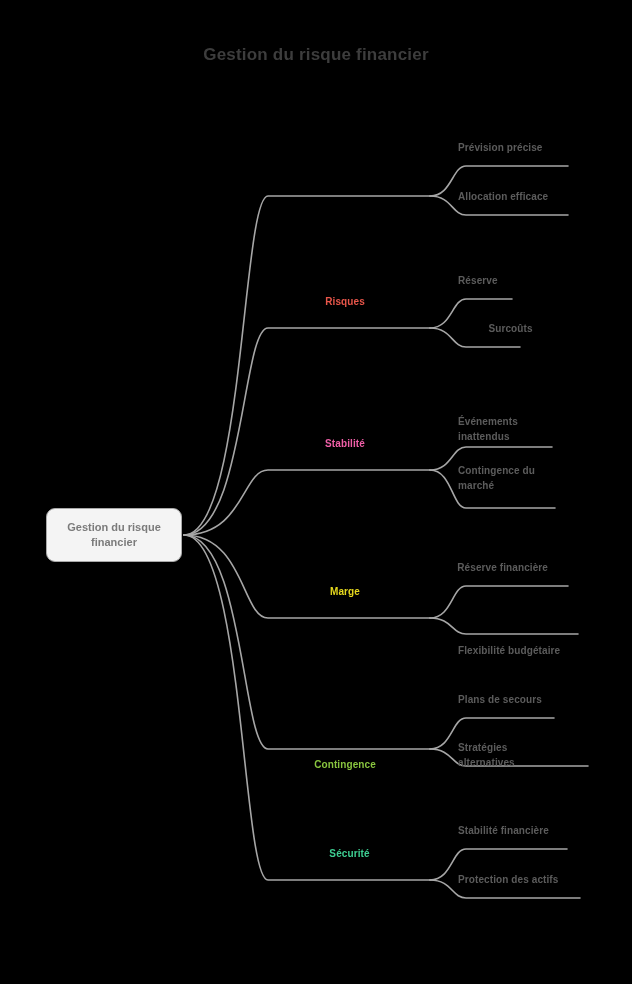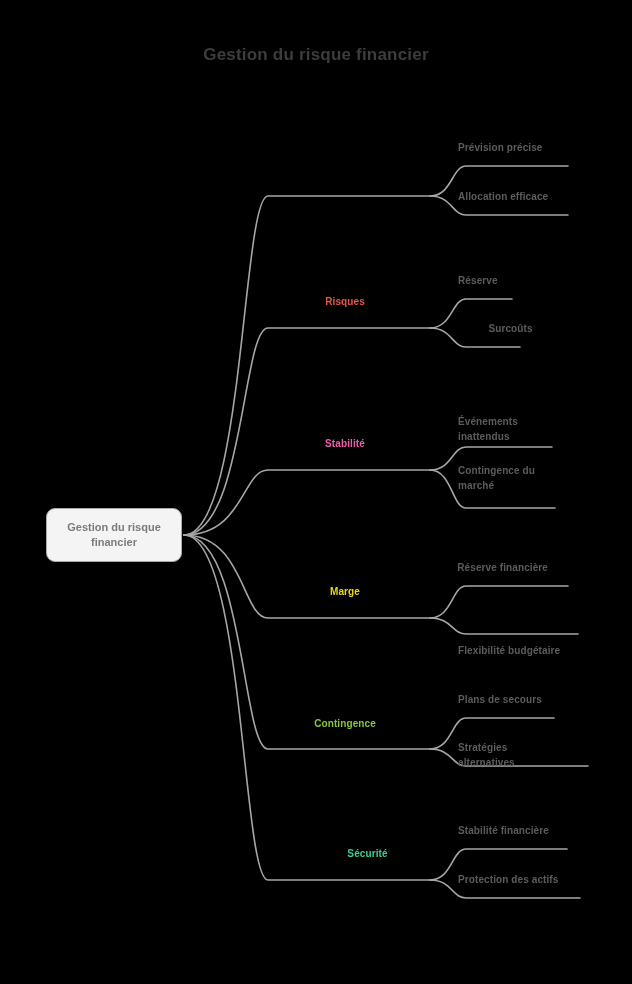--- a/index.html
+++ b/index.html
@@ -109,22 +109,22 @@
     </svg>
 
   <div class="title">Gestion du risque financier</div>
 
   <div class="root-node">Gestion du risque financier</div>
 
   <div id="branch-labels">
       <div class="branch-label" style="left: 345px; top: 296px; color: rgb(232, 86, 74);">Risques</div>
       <div class="branch-label" style="left: 345px; top: 438px; color: rgb(239, 95, 167);">Stabilité</div>
       <div class="branch-label" style="left: 345px; top: 586px; color: rgb(229, 216, 30);">Marge</div>
-      <div class="branch-label" style="left: 345px; top: 718px; color: rgb(137, 197, 63);">Contingence</div>
-      <div class="branch-label" style="left: 363px; top: 848px; color: rgb(62, 207, 147); padding-left: 9px;">Sécurité</div>
+      <div class="branch-label" style="left: 345px; top: 759px; color: rgb(137, 197, 63);">Contingence</div>
+      <div class="branch-label" style="left: 345px; top: 848px; color: rgb(62, 207, 147); padding-left: 9px;">Sécurité</div>
     </div>
   <div id="leaf-labels">
       <div class="leaf-label" style="left: 458px; top: 141px; width: 105px;">Prévision précise</div>
       <div class="leaf-label" style="left: 458px; top: 190px; width: 105px;">Allocation efficace</div>
       <div class="leaf-label" style="left: 458px; top: 274px; width: 105px;">Réserve</div>
       <div class="leaf-label" style="left: 458px; top: 322px; width: 105px; text-align: center;">Surcoûts</div>
       <div class="leaf-label" style="left: 458px; top: 403px; width: 105px; margin-top: 12px;">Événements inattendus</div>
       <div class="leaf-label" style="left: 458px; top: 464px; width: 105px;">Contingence du marché</div>
       <div class="leaf-label" style="left: 443px; top: 561px; width: 105px; text-align: right;">Réserve financière</div>
       <div class="leaf-label" style="left: 458px; top: 644px; width: 105px;">Flexibilité budgétaire</div>

